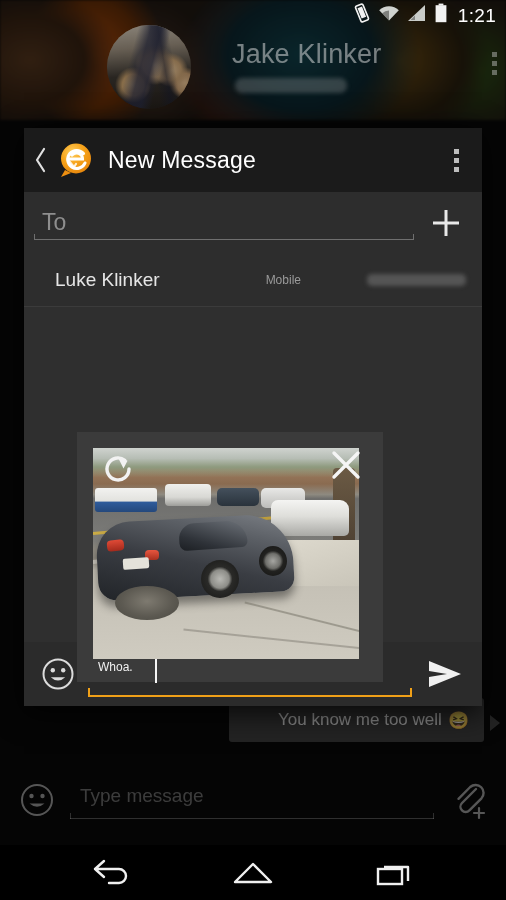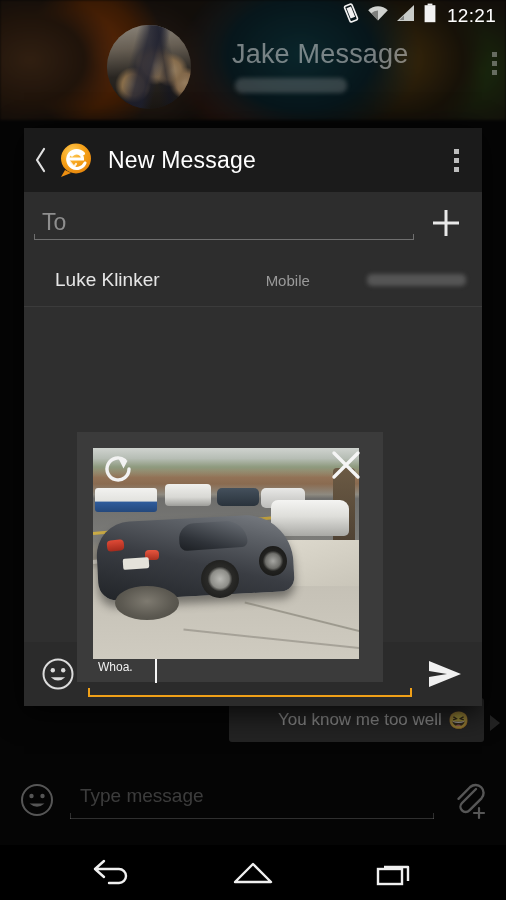--- a/index.html
+++ b/index.html
@@ -164,21 +164,21 @@
   }
   .to-uline::before { left: 0; }
   .to-uline::after { right: 0; }
   .plus-btn { width: 44px; height: 44px; flex: 0 0 44px; display: flex; align-items: center; justify-content: center; }
 
   .contact-row {
     flex: 0 0 53px; display: flex; align-items: center; padding: 0 16px 0 31px;
     background: #2d2d2d; border-bottom: 1px solid #3b3b3b; position: relative;
   }
   .contact-name { color: #e6e6e6; font-size: 19px; width: 190px; }
-  .contact-type { color: #9a9a9a; font-size: 15px; width: 110px; margin-left: 36px; }
+  .contact-type { color: #9a9a9a; font-size: 12px; width: 110px; margin-left: 36px; }
   .contact-number-redact {
     width: 108px; height: 12px; border-radius: 5px;
     background: rgba(160,160,160,0.35); filter: blur(2px);
     margin-left: auto;
   }
 
   .dlg-body { flex: 1 1 auto; position: relative; background: #2f2f2f; }
 
   .attach-panel {
     position: absolute; left: 53px; top: 125px; width: 306px; height: 250px;
@@ -332,21 +332,21 @@
 
     <div class="bg-thread"></div>
 
     <div class="bg-hero"></div>
     <div class="bg-hero-dim"></div>
 
     <div class="bg-avatar">
       <div class="bg-avatar-dim"></div>
     </div>
 
-    <div class="bg-contact-name">Jake Message</div>
+    <div class="bg-contact-name">Jake Klinker</div>
     <div class="bg-contact-number"></div>
 
     <div class="bg-hero-dots">
       <i></i>
       <i></i>
       <i></i>
     </div>
 
     <div class="bg-bubble-tail"></div>
     <div class="bg-bubble">
@@ -396,21 +396,21 @@
         <path d="M1 17 L18 1 L18 17 Z" fill="#c9ccc9"></path>
         <path d="M3.6 16 L8 11.6 L8 16 Z" fill="#3a3a38" opacity="0.5"></path>
       </svg>
     </span>
     <span class="sb-icon">
       <svg width="14" height="20" viewBox="0 0 14 20">
         <rect x="4.6" y="0.6" width="4.8" height="2" fill="#f2f2f2"></rect>
         <rect x="1.6" y="2.2" width="10.8" height="17" fill="#f2f2f2"></rect>
       </svg>
     </span>
-    <span class="sb-time">12:21</span>
+    <span class="sb-time">1:21</span>
   </div>
 
   <div class="dialog">
 
     <div class="dlg-header">
       <div class="dlg-back">
         <svg width="14" height="26" viewBox="0 0 14 26">
           <path d="M10 2 L3 13 L10 24" fill="none" stroke="#e0e0e0" stroke-width="2.2" stroke-linecap="round" stroke-linejoin="round"></path>
         </svg>
       </div>

